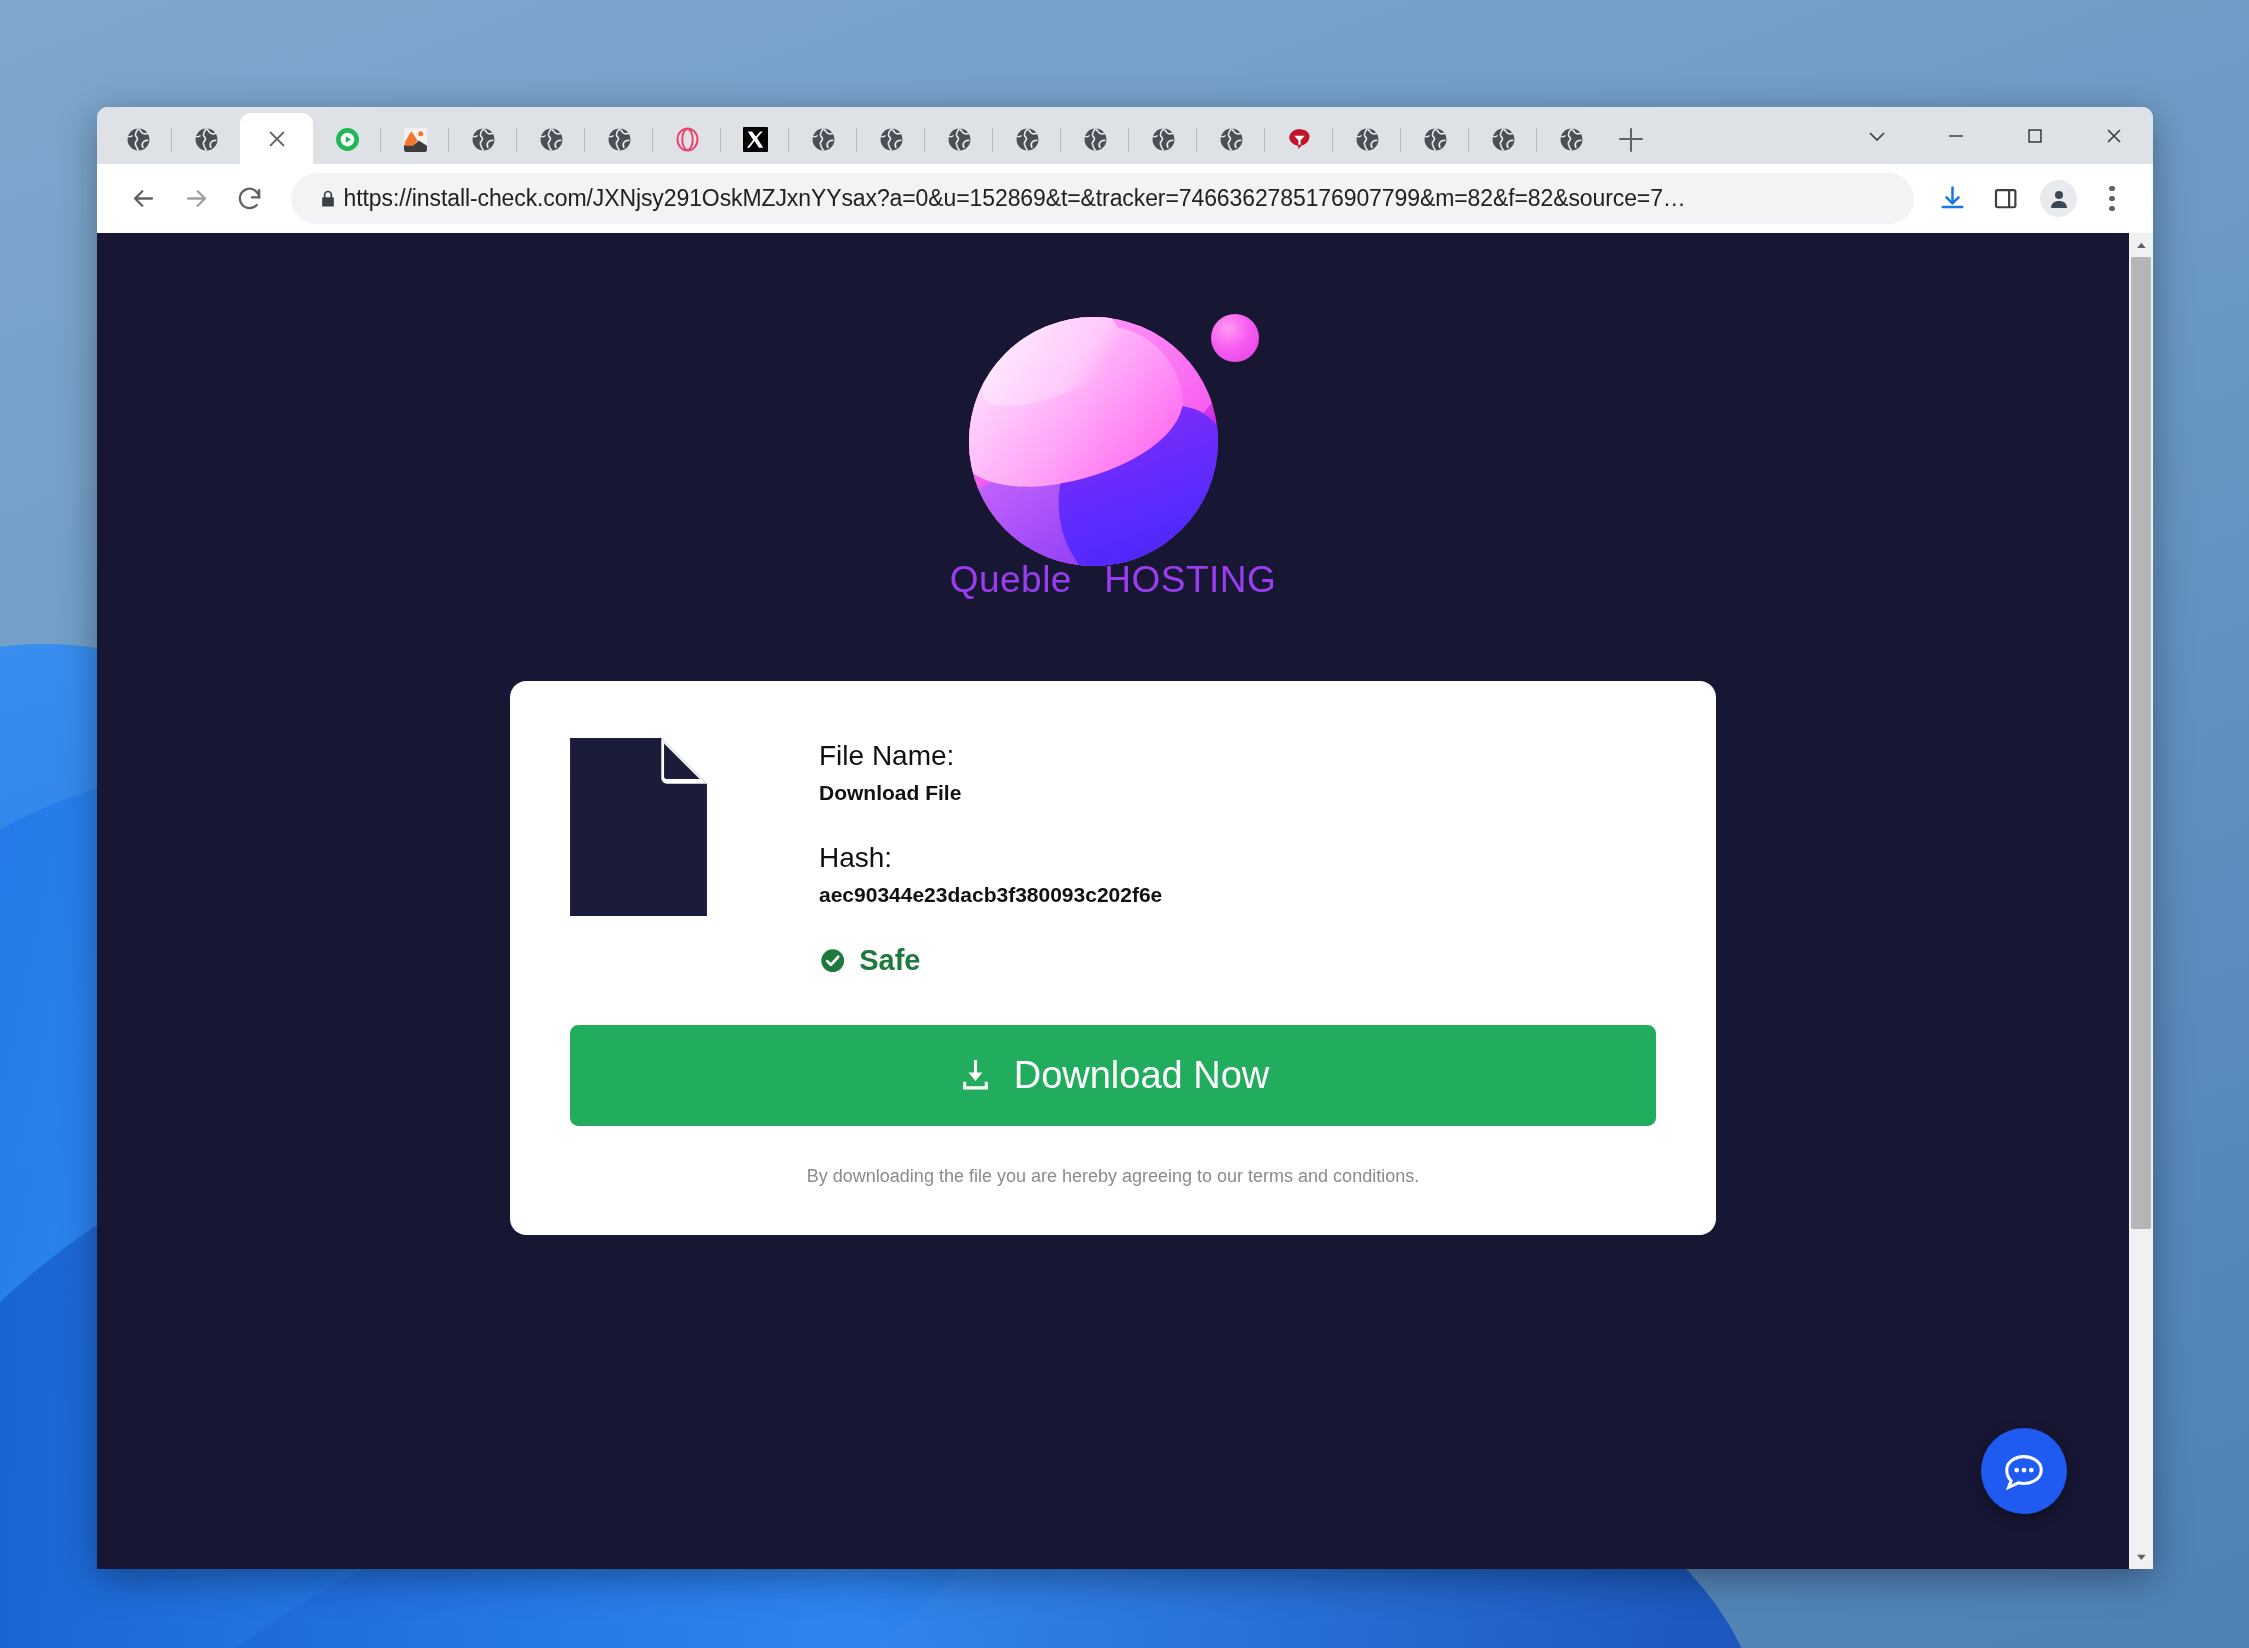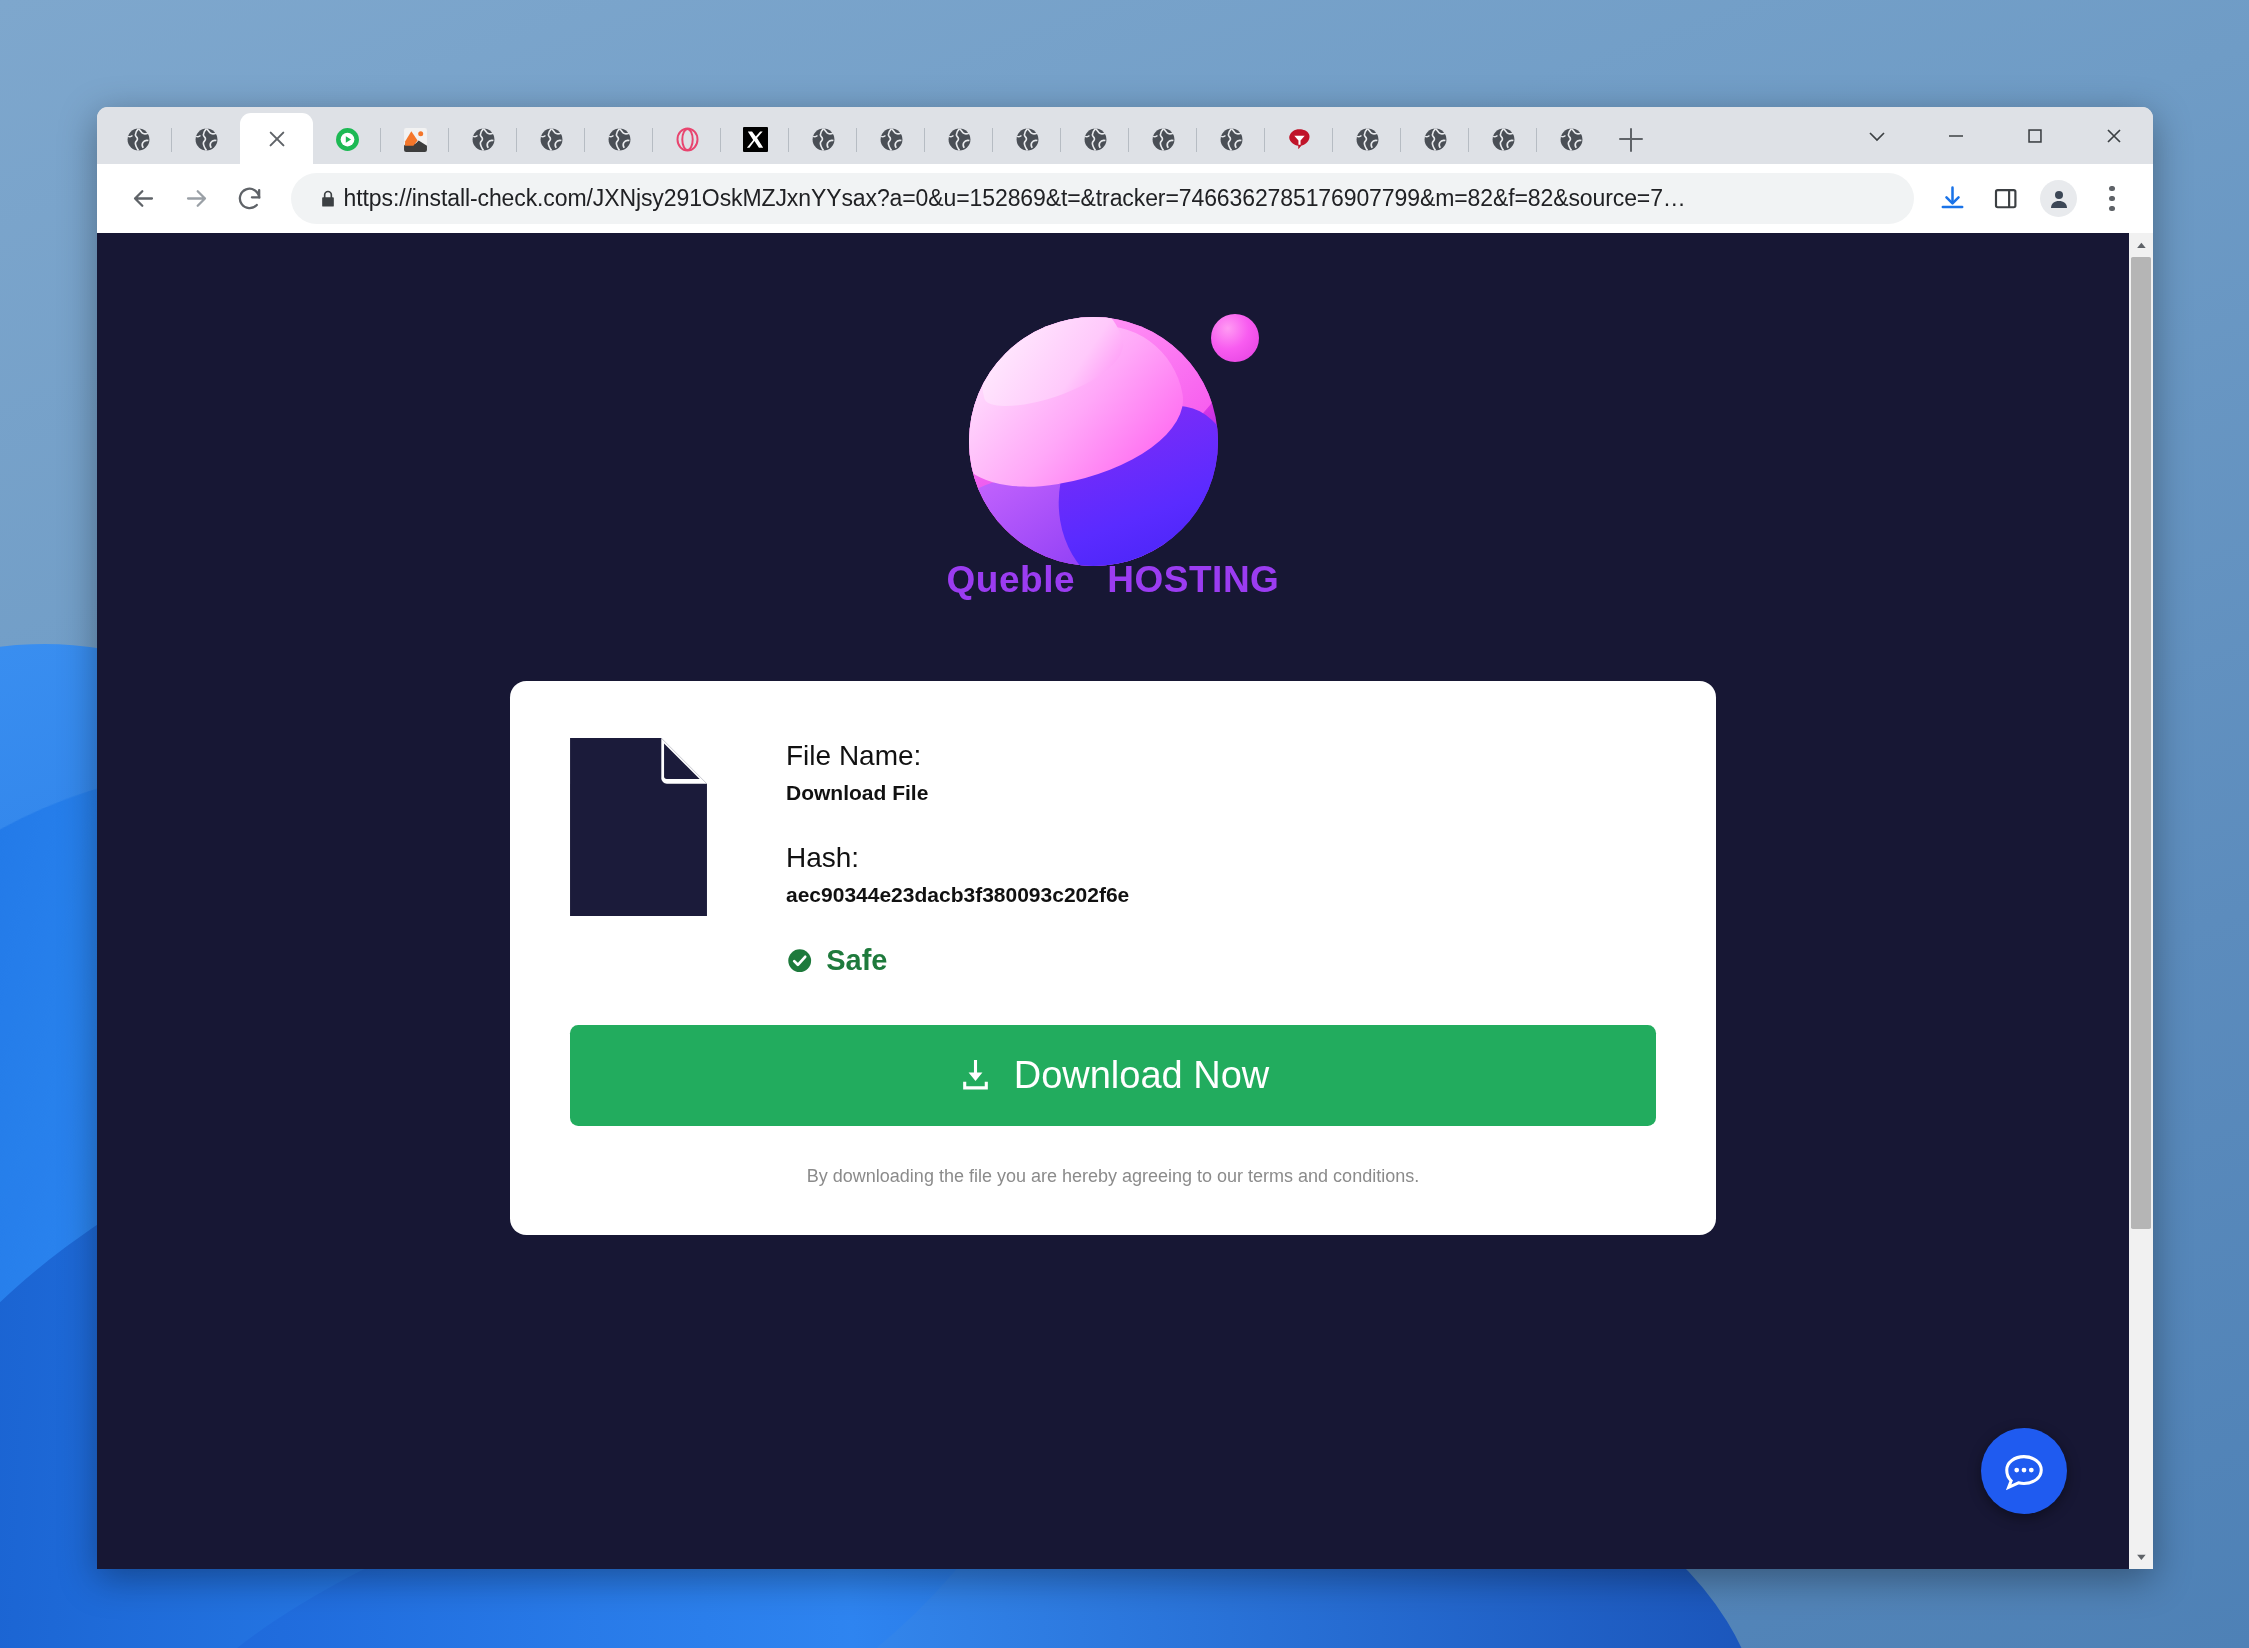--- a/index.html
+++ b/index.html
@@ -237,36 +237,36 @@
   }
   .s6 {
     left: -20%; top: 62%; width: 90%; height: 60%;
     background: linear-gradient(150deg,#cf6cff 0%,#9a46f7 60%,#7230f2 100%);
     border-radius: 60% 40% 55% 45% / 55% 60% 40% 45%;
     transform: rotate(-4deg);
   }
 
   .brand {
     margin-top: 12.8px;
-    font-size: 37px; font-weight: bold;
+    font-size: 37px; font-weight: normal;
     color: #9a3df0;
     letter-spacing: 0.5px;
   }
   .brand .b1 { color: #9b3cf1; }
   .brand .b2 { color: #9b3cf1; }
 
   
   .card {
     margin-top: 80px;
     width: 1206px;
     background: #fff;
     border-radius: 16.4px;
     padding: 57px 60px 48px 60px;
   }
-  .cardtop { display: flex; gap: 79px; }
+  .cardtop { display: flex; gap: 112px; }
   .fileicon { width: 137px; height: 178px; flex: 0 0 auto; position: relative; }
   .fileinfo { flex: 1 1 auto; padding-top: 1.8px; }
   .lbl { font-size: 28px; color: #111; margin-bottom: 9.1px; }
   .val { font-size: 21px; font-weight: bold; color: #111; }
   .gap { height: 37px; }
   .safe-row { display: flex; align-items: center; gap: 12.8px; }
   .safe-text { font-size: 29px; font-weight: bold; color: #1e7a3c; }
 
   .dlbtn {
     margin-top: 48px;

